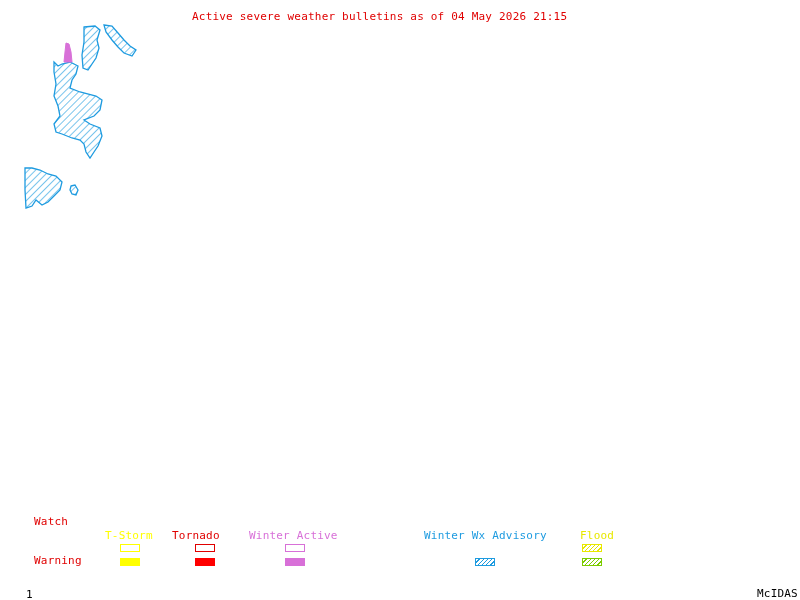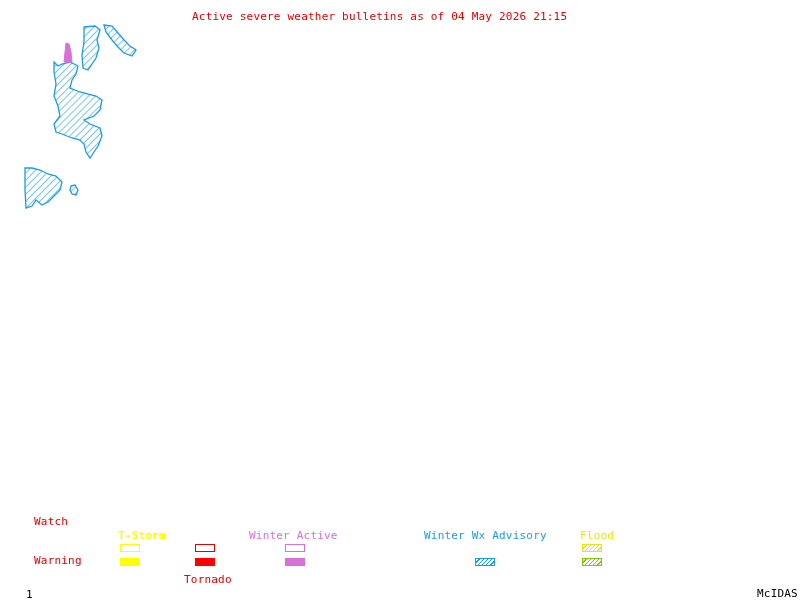--- a/index.html
+++ b/index.html
@@ -38,25 +38,25 @@
     <path data-name="advisory-region-southwest" d="M25,168 L32,168 L40,170 L48,174 L56,176 L62,182 L60,190 L54,196 L48,202 L42,205 L36,200 L32,206 L26,208 L25,190 Z"></path>
     <path data-name="advisory-region-island" d="M71,186 L75,185 L78,190 L76,195 L72,194 L70,190 Z"></path>
   </g>
   <path data-name="winter-storm-warning-region" fill="#d870d8" stroke="#d870d8" stroke-width="1" d="M66,43 L69,44 L71,52 L72,62 L64,62 L65,52 Z"></path>
 </svg>
 
 <div class="txt" style="left:34px; top:516px;" data-name="legend-watch-label">Watch</div>
 <div class="txt" style="left:34px; top:555px;" data-name="legend-warning-label">Warning</div>
 <style> </style>
 
-<div class="txt lg-head" style="left:118px; color:#ffff00;font-weight:bold;" data-name="legend-tstorm-label">T-Storm</div>
+<div class="txt lg-head" style="left:105px; color:#ffff00;" data-name="legend-tstorm-label">T-Storm</div>
 <div class="sw" style="left:120px; top:544px; border:1px solid #ffff00;" data-name="tstorm-watch-swatch"></div>
 <div class="sw" style="left:120px; top:558px; background:#ffff00;" data-name="tstorm-warning-swatch"></div>
 
-<div class="txt lg-head" style="left:184px; color:#e00000;margin-top:44px;" data-name="legend-tornado-label">Tornado</div>
+<div class="txt lg-head" style="left:172px; color:#e00000;" data-name="legend-tornado-label">Tornado</div>
 <div class="sw" style="left:195px; top:544px; border:1px solid #e00000;" data-name="tornado-watch-swatch"></div>
 <div class="sw" style="left:195px; top:558px; background:#ff0000;" data-name="tornado-warning-swatch"></div>
 
 <div class="txt lg-head" style="left:249px; color:#d870d8;" data-name="legend-winter-storm-label">Winter Active</div>
 <div class="sw" style="left:285px; top:544px; border:1px solid #d870d8;" data-name="winter-storm-watch-swatch"></div>
 <div class="sw" style="left:285px; top:558px; background:#d870d8;" data-name="winter-storm-warning-swatch"></div>
 
 <div class="txt lg-head" style="left:424px; color:#1e9be0;" data-name="legend-winter-wx-advisory-label">Winter Wx Advisory</div>
 <div class="sw hatch-blue" style="left:475px; top:558px;" data-name="winter-wx-advisory-swatch"></div>
 

